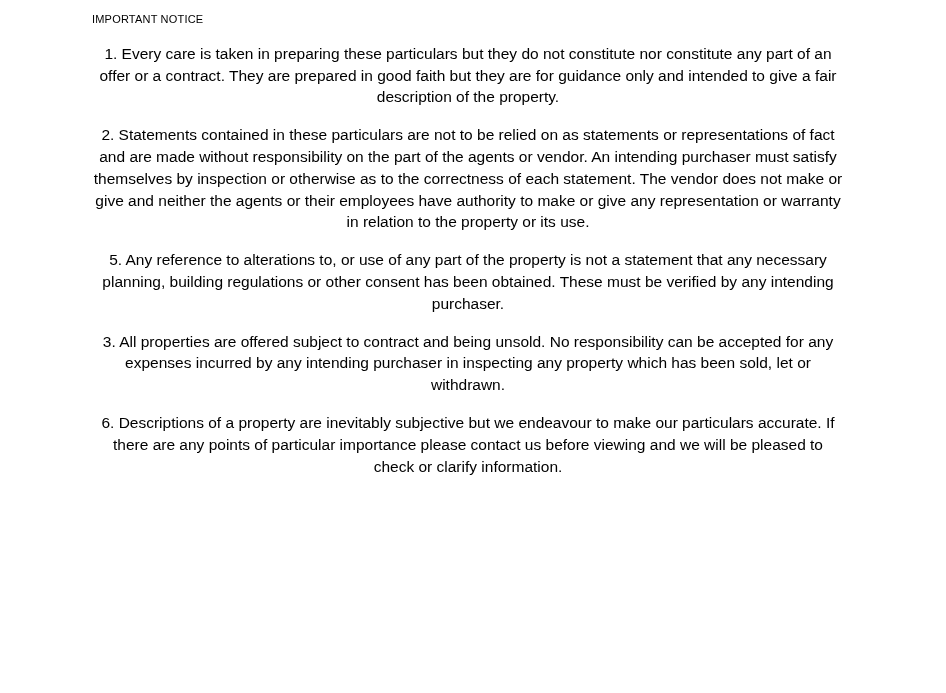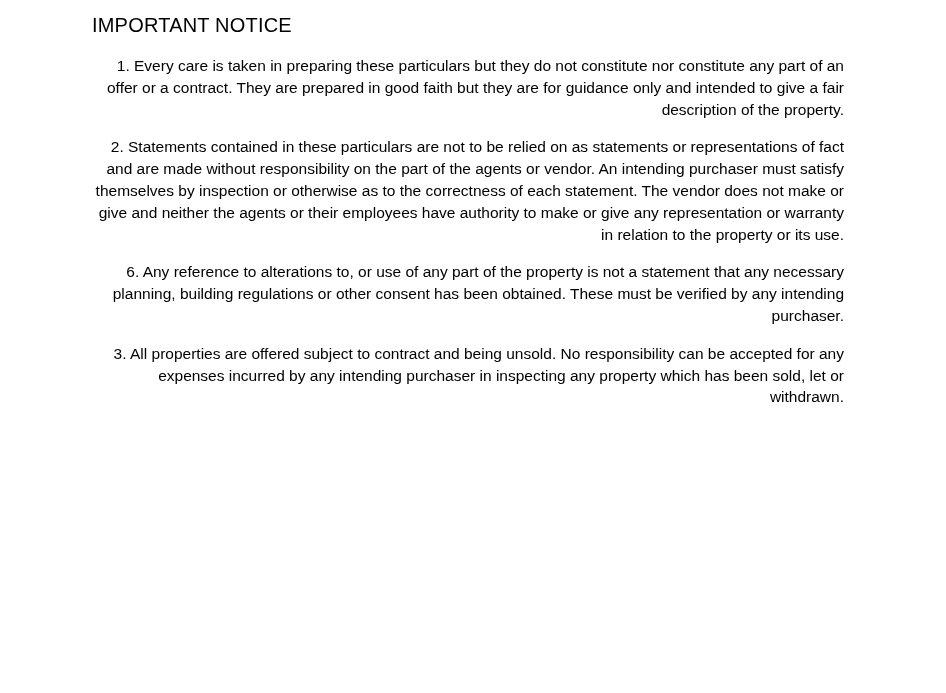--- a/index.html
+++ b/index.html
@@ -15,39 +15,40 @@
     overflow: hidden;
   }
   .page {
     box-sizing: border-box;
     width: 946px;
     height: 693px;
     padding: 12px 100px 0 92px;
     background: #ffffff;
   }
   .notice-title {
-    font-size: 20px;
+    font-size: 11px;
     line-height: 1.35;
     letter-spacing: 0.2px;
     margin: 0 0 16px 0;
     font-weight: 400;
   }
   .clause {
     font-size: 15.5px;
     line-height: 21.8px;
     margin: 0 0 16px 0;
-    text-align: right;
+    text-align: center;
     max-width: 752px;
   }
   .clause:last-child {
     margin-bottom: 0;
   }
 </style>
 </head>
 <body>
 
 <div class="page">
   <h1 class="notice-title">IMPORTANT NOTICE</h1>
   <p class="clause">1. Every care is taken in preparing these particulars but they do not constitute nor constitute any part of an offer or a contract. They are prepared in good faith but they are for guidance only and intended to give a fair description of the property.</p>
   <p class="clause">2. Statements contained in these particulars are not to be relied on as statements or representations of fact and are made without responsibility on the part of the agents or vendor. An intending purchaser must satisfy themselves by inspection or otherwise as to the correctness of each statement. The vendor does not make or give and neither the agents or their employees have authority to make or give any representation or warranty in relation to the property or its use.</p>
-  <p class="clause">6. Any reference to alterations to, or use of any part of the property is not a statement that any necessary planning, building regulations or other consent has been obtained. These must be verified by any intending purchaser.</p>
+  <p class="clause">5. Any reference to alterations to, or use of any part of the property is not a statement that any necessary planning, building regulations or other consent has been obtained. These must be verified by any intending purchaser.</p>
   <p class="clause">3. All properties are offered subject to contract and being unsold. No responsibility can be accepted for any expenses incurred by any intending purchaser in inspecting any property which has been sold, let or withdrawn.</p>
+  <p class="clause">6. Descriptions of a property are inevitably subjective but we endeavour to make our particulars accurate. If there are any points of particular importance please contact us before viewing and we will be pleased to check or clarify information.</p>
 </div>
 
 </body></html>

